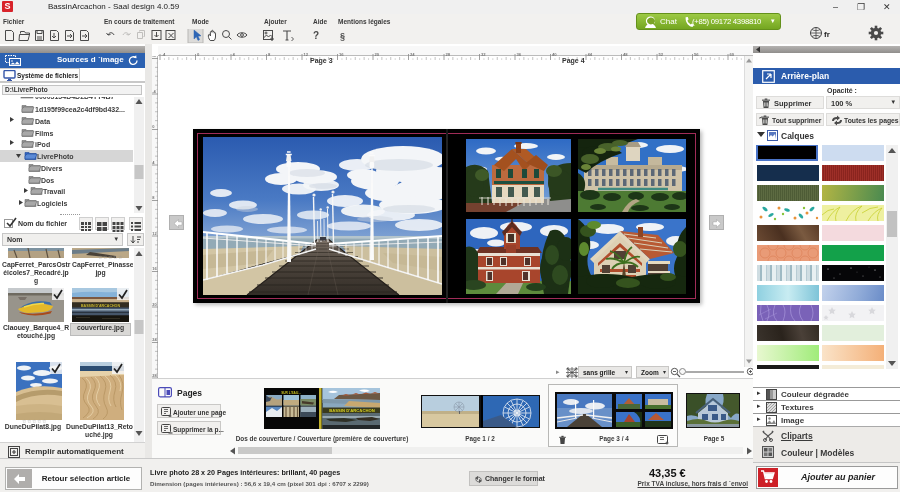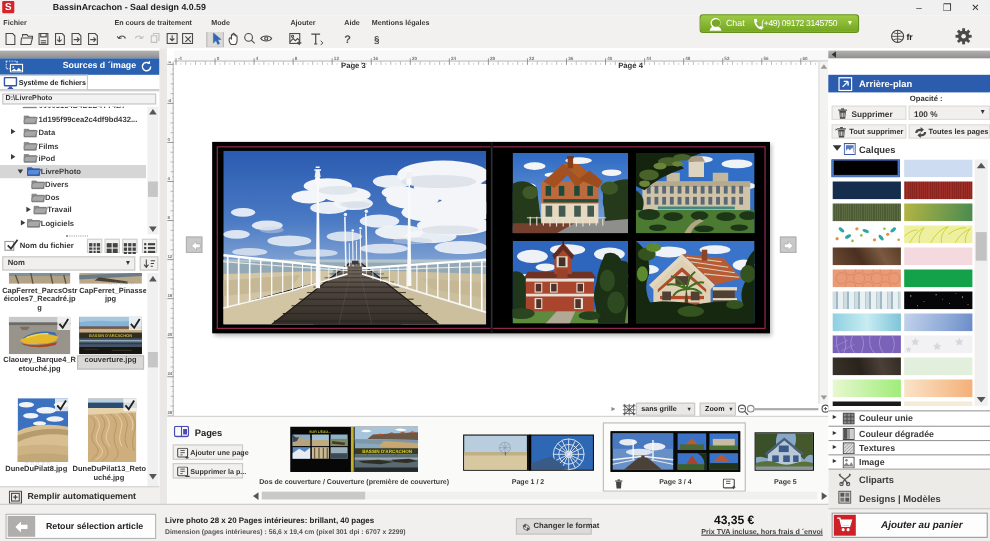--- a/index.html
+++ b/index.html
@@ -3,21 +3,21 @@
 <meta charset="utf-8">
 <style>
 * { margin:0; padding:0; box-sizing:border-box; }
 html,body { width:900px; height:492px; overflow:hidden; }
 body { font-family:"Liberation Sans", sans-serif; position:relative; background:#fff; }
 .abs { position:absolute; }
 .b { font-weight:bold; white-space:nowrap; }
 
 #titlebar { left:0; top:0; width:900px; height:14px; background:#f0f0f0; }
 #slogo { left:2px; top:1px; width:11px; height:11px; background:#d8232a; color:#fff; font-weight:bold; font-size:9px; text-align:center; line-height:11px; border-radius:1px; }
-#titletext { left:17px; top:2px; font-size:8px; font-weight:bold; color:#1a1a1a;padding-left:31px; }
+#titletext { left:17px; top:2px; font-size:8px; font-weight:normal; color:#1a1a1a;padding-left:31px; }
 .winbtn { top:2px; font-size:9px; color:#333; }
 
 #menubar { left:0; top:14px; width:900px; height:30px; background:#f2f1ef; }
 .menulbl { top:4px; font-size:6.5px; font-weight:bold; color:#3a3a3a; white-space:nowrap; }
 
 #chatbtn { left:636px; top:13px; width:145px; height:17px; background:linear-gradient(#9dca45,#74a620); border:1px solid #64911b; border-radius:3px; color:#fff; font-size:8px;padding-left:43px; }
 
 #leftpanel { left:0; top:44px; width:145px; height:416px; background:#fff; }
 #lp-scroll { left:0; top:2px; width:145px; height:7px; background:linear-gradient(#b5b3b1,#908e8c); }
 #lp-head { left:0; top:9px; width:145px; height:15px; background:#2b61b1; color:#fff; }
@@ -135,21 +135,21 @@
 <div class="abs" id="chatbtn">
   <svg class="abs" style="left:6px;top:1px;" width="15" height="15" viewBox="0 0 15 15">
     <circle cx="7.5" cy="6" r="4.6" fill="#fff"></circle>
     <path d="M2 13 c1-3 3-4.5 5.5-4.5 s4.5 1.5 5.5 4.5z" fill="#fff"></path>
     <path d="M4 6 a4 3.4 0 1 1 7 2.2 l1.4 1.8 -2.8-.9 a4 3.4 0 0 1 -5.6-3.1z" fill="#7ba526"></path>
   </svg>
   <span class="abs" style="left:23px;top:3px;">Chat</span>
   <svg class="abs" style="left:46px;top:2px;" width="11" height="12" viewBox="0 0 11 12">
       <path d="M2.6 1.2 L4.8 1 L5.6 3.6 L4.4 4.6 C4.9 6.4 6.1 7.6 7.8 8.4 L8.8 7.4 L10.6 8.8 L9.9 10.8 C6.4 11 2.2 7 2.6 1.2z" fill="#fff"></path>
     </svg>
-  <span class="abs" style="left:55px;top:3px;letter-spacing:-0.3px;font-size:7.8px;">(+49) 09172 3145750</span>
+  <span class="abs" style="left:55px;top:3px;letter-spacing:-0.3px;font-size:7.8px;">(+85) 09172 4398810</span>
   <span class="abs" style="left:134px;top:3px;font-size:7px;">▾</span>
 </div>
 <div class="abs" id="leftpanel">
   <div class="abs" id="lp-scroll"></div>
   <div class="abs" id="lp-head">
     <svg class="abs" style="left:5px;top:2px;" width="17" height="11" viewBox="0 0 17 11">
         <rect x="0.5" y="0.5" width="10" height="7" fill="none" stroke="#fff" stroke-dasharray="1.5 1"></rect>
         <rect x="4.5" y="3.5" width="11" height="7" fill="#2b61b1" stroke="#fff"></rect>
         <circle cx="7" cy="6" r="0.8" fill="#fff"></circle>
         <path d="M5 9.5l3-2 2 1.5 2-2.5 3 3z" fill="#fff"></path>
@@ -1229,28 +1229,20 @@
     <div class="sw" style="left:4px;top:220px;background:#1a1a1a;"></div>
     <div class="sw" style="left:69px;top:220px;background:#f4ecd8;"></div>
   </div>
   <div class="abs" style="left:133px;top:101px;width:12px;height:224px;background:#f0f0f0;">
     <svg class="abs" width="12" height="224">
         <path d="M6 3l4 5H2z" fill="#555"></path>
         <rect x="1" y="66" width="10" height="26" fill="#c2c2c2"></rect>
         <path d="M6 221l-4-5h8z" fill="#555"></path>
       </svg>
   </div>
-  <div class="abs sect" style="top:329px;">
-      <span class="tri">▸</span>
-    <svg class="abs" style="left:13px;top:1px;" width="11" height="11" viewBox="0 0 11 11">
-        <rect x="0.5" y="0.5" width="10" height="10" fill="#888" stroke="#444"></rect>
-        <path d="M0.5 4h10M0.5 7.5h10M4 0.5v10M7.5 0.5v10" stroke="#444" stroke-width="0.8"></path>
-      </svg>
-    <span class="stxt">Couleur unie</span>
-    </div>
   <div class="abs sect" style="top:343px;">
       <span class="tri">▸</span>
     <svg class="abs" style="left:13px;top:1px;" width="11" height="11" viewBox="0 0 11 11">
         <rect x="0.5" y="0.5" width="10" height="10" fill="#fff" stroke="#444"></rect>
         <rect x="1" y="1" width="3" height="9" fill="#555"></rect>
         <rect x="4" y="1" width="3" height="9" fill="#999"></rect>
         <rect x="7" y="1" width="3" height="9" fill="#ccc"></rect>
       </svg>
     <span class="stxt">Couleur dégradée</span>
     </div>
@@ -1271,31 +1263,31 @@
       </svg>
     <span class="stxt">Image</span>
     </div>
   <div class="abs" style="left:0;top:382px;width:147px;height:36px;background:#edebe8;border-top:1px solid #aaa;">
     <svg class="abs" style="left:8px;top:3px;" width="14" height="12" viewBox="0 0 14 12">
         <path d="M2 2 L7 6 M12 2 L7 6 M7 6 L4 10 M7 6 L10 10" stroke="#555" stroke-width="1.2" fill="none"></path>
         <path d="M1 1.5l2-1 .5 2zM13 1.5l-2-1-.5 2z" fill="#555"></path>
         <circle cx="4" cy="10" r="1.5" fill="none" stroke="#555"></circle>
         <circle cx="10" cy="10" r="1.5" fill="none" stroke="#555"></circle>
       </svg>
-    <span class="abs b" style="left:28px;top:4px;font-size:8.5px;color:#3a3a3a;">Cliparts</span>
+    <span class="abs b" style="left:28px;top:4px;font-size:8.5px;color:#3a3a3a;text-decoration:underline;">Cliparts</span>
   </div>
   <div class="abs" style="left:0;top:400px;width:147px;height:18px;background:#edebe8;">
     <svg class="abs" style="left:9px;top:2px;" width="12" height="12" viewBox="0 0 12 12">
         <rect x="0.5" y="0.5" width="11" height="11" fill="#ccc" stroke="#555"></rect>
         <rect x="2" y="2" width="3.5" height="3.5" fill="#555"></rect>
         <rect x="6.5" y="2" width="3.5" height="3.5" fill="#777"></rect>
         <rect x="2" y="6.5" width="3.5" height="3.5" fill="#777"></rect>
         <rect x="6.5" y="6.5" width="3.5" height="3.5" fill="#555"></rect>
       </svg>
-    <span class="abs b" style="left:28px;top:4px;font-size:8.5px;color:#3a3a3a;">Designs | Modèles</span>
+    <span class="abs b" style="left:28px;top:4px;font-size:8.5px;color:#3a3a3a;">Couleur | Modèles</span>
   </div>
   <div class="abs" style="left:0;top:418px;width:147px;height:74px;background:#f1f0ee;border-top:1px solid #c5c5c5;"></div>
   <div class="abs" style="left:3px;top:422px;width:142px;height:23px;background:#fdfdfd;border:1px solid #9a9a9a;">
     <div class="abs" style="left:1px;top:1px;width:20px;height:19px;background:#cd2027;">
       <svg class="abs" style="left:2px;top:2px;" width="16" height="15" viewBox="0 0 16 15">
           <path d="M1 1h2.5l1.8 7.5h7L14 3H4.2" fill="none" stroke="#fff" stroke-width="1.3"></path>
           <path d="M4.5 3.5h9l-1 4.5h-7z" fill="#fff"></path>
           <circle cx="6.5" cy="11.5" r="1.4" fill="#fff"></circle>
           <circle cx="11" cy="11.5" r="1.4" fill="#fff"></circle>
         </svg>

